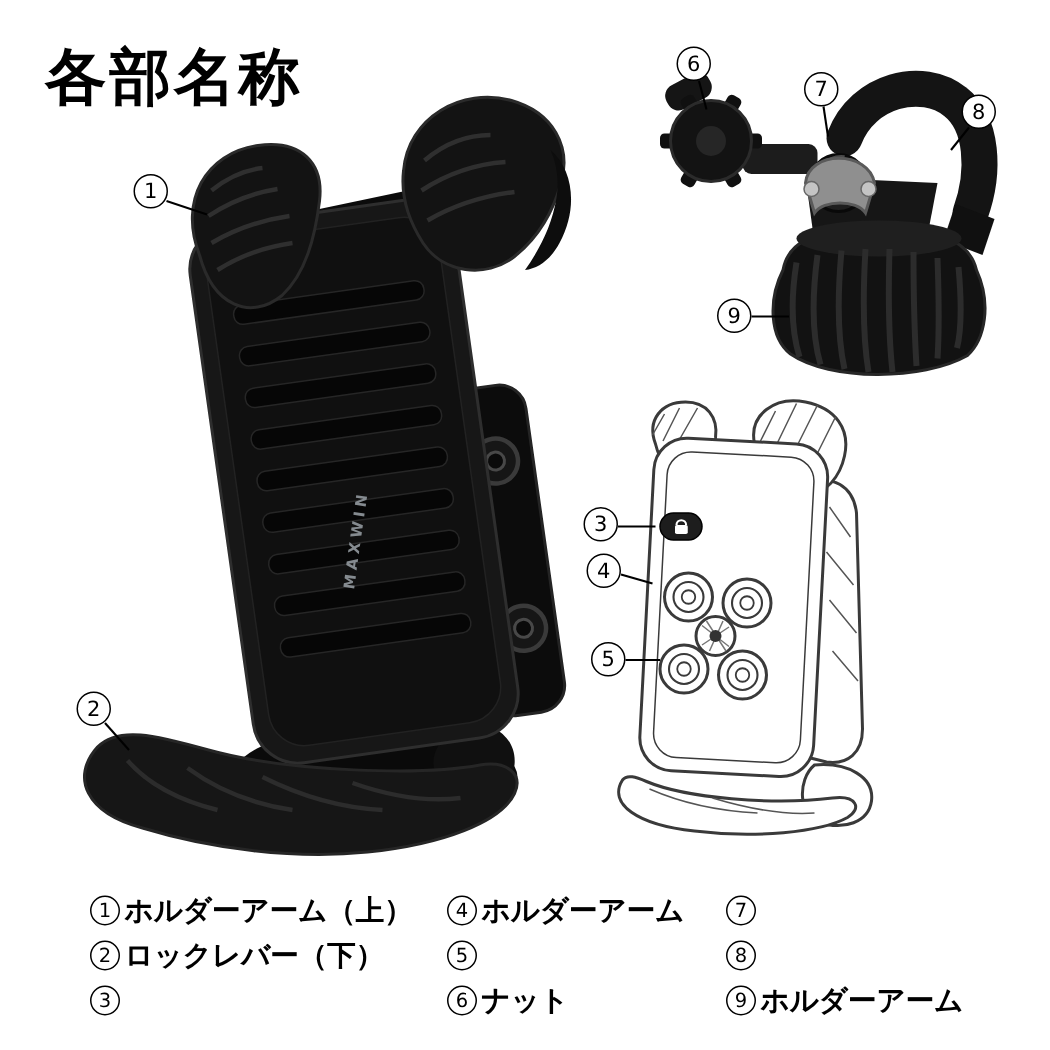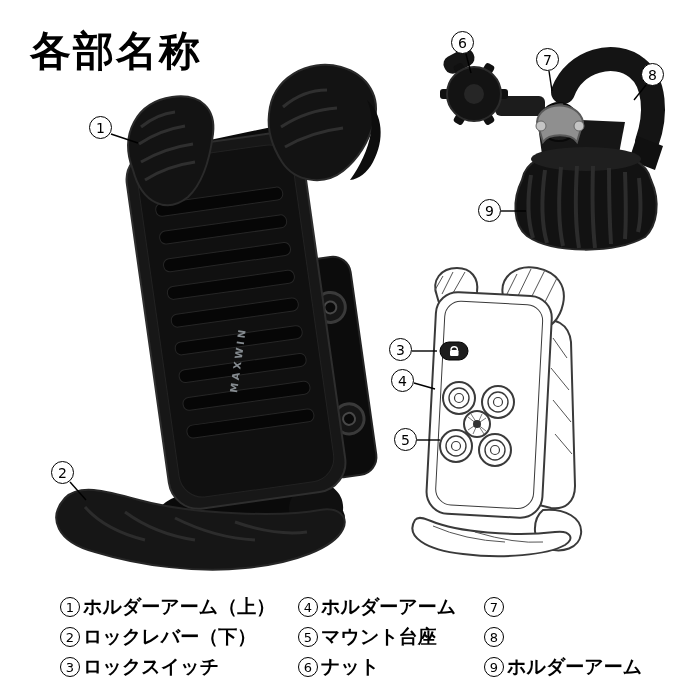--- a/index.html
+++ b/index.html
@@ -196,31 +196,29 @@
       <div class="legend-item">
         <span class="legend-num">1</span>
         <span class="legend-label">ホルダーアーム（上）</span>
       </div>
       <div class="legend-item">
         <span class="legend-num">2</span>
         <span class="legend-label">ロックレバー（下）</span>
       </div>
       <div class="legend-item">
         <span class="legend-num">3</span>
-        <span class="legend-label">ロックスイッチ</span>
       </div>
     </div>
     <div class="col col2">
       <div class="legend-item">
         <span class="legend-num">4</span>
         <span class="legend-label">ホルダーアーム</span>
       </div>
       <div class="legend-item">
         <span class="legend-num">5</span>
-        <span class="legend-label">マウント台座</span>
       </div>
       <div class="legend-item">
         <span class="legend-num">6</span>
         <span class="legend-label">ナット</span>
       </div>
     </div>
     <div class="col col3">
       <div class="legend-item">
         <span class="legend-num">7</span>
       </div>

